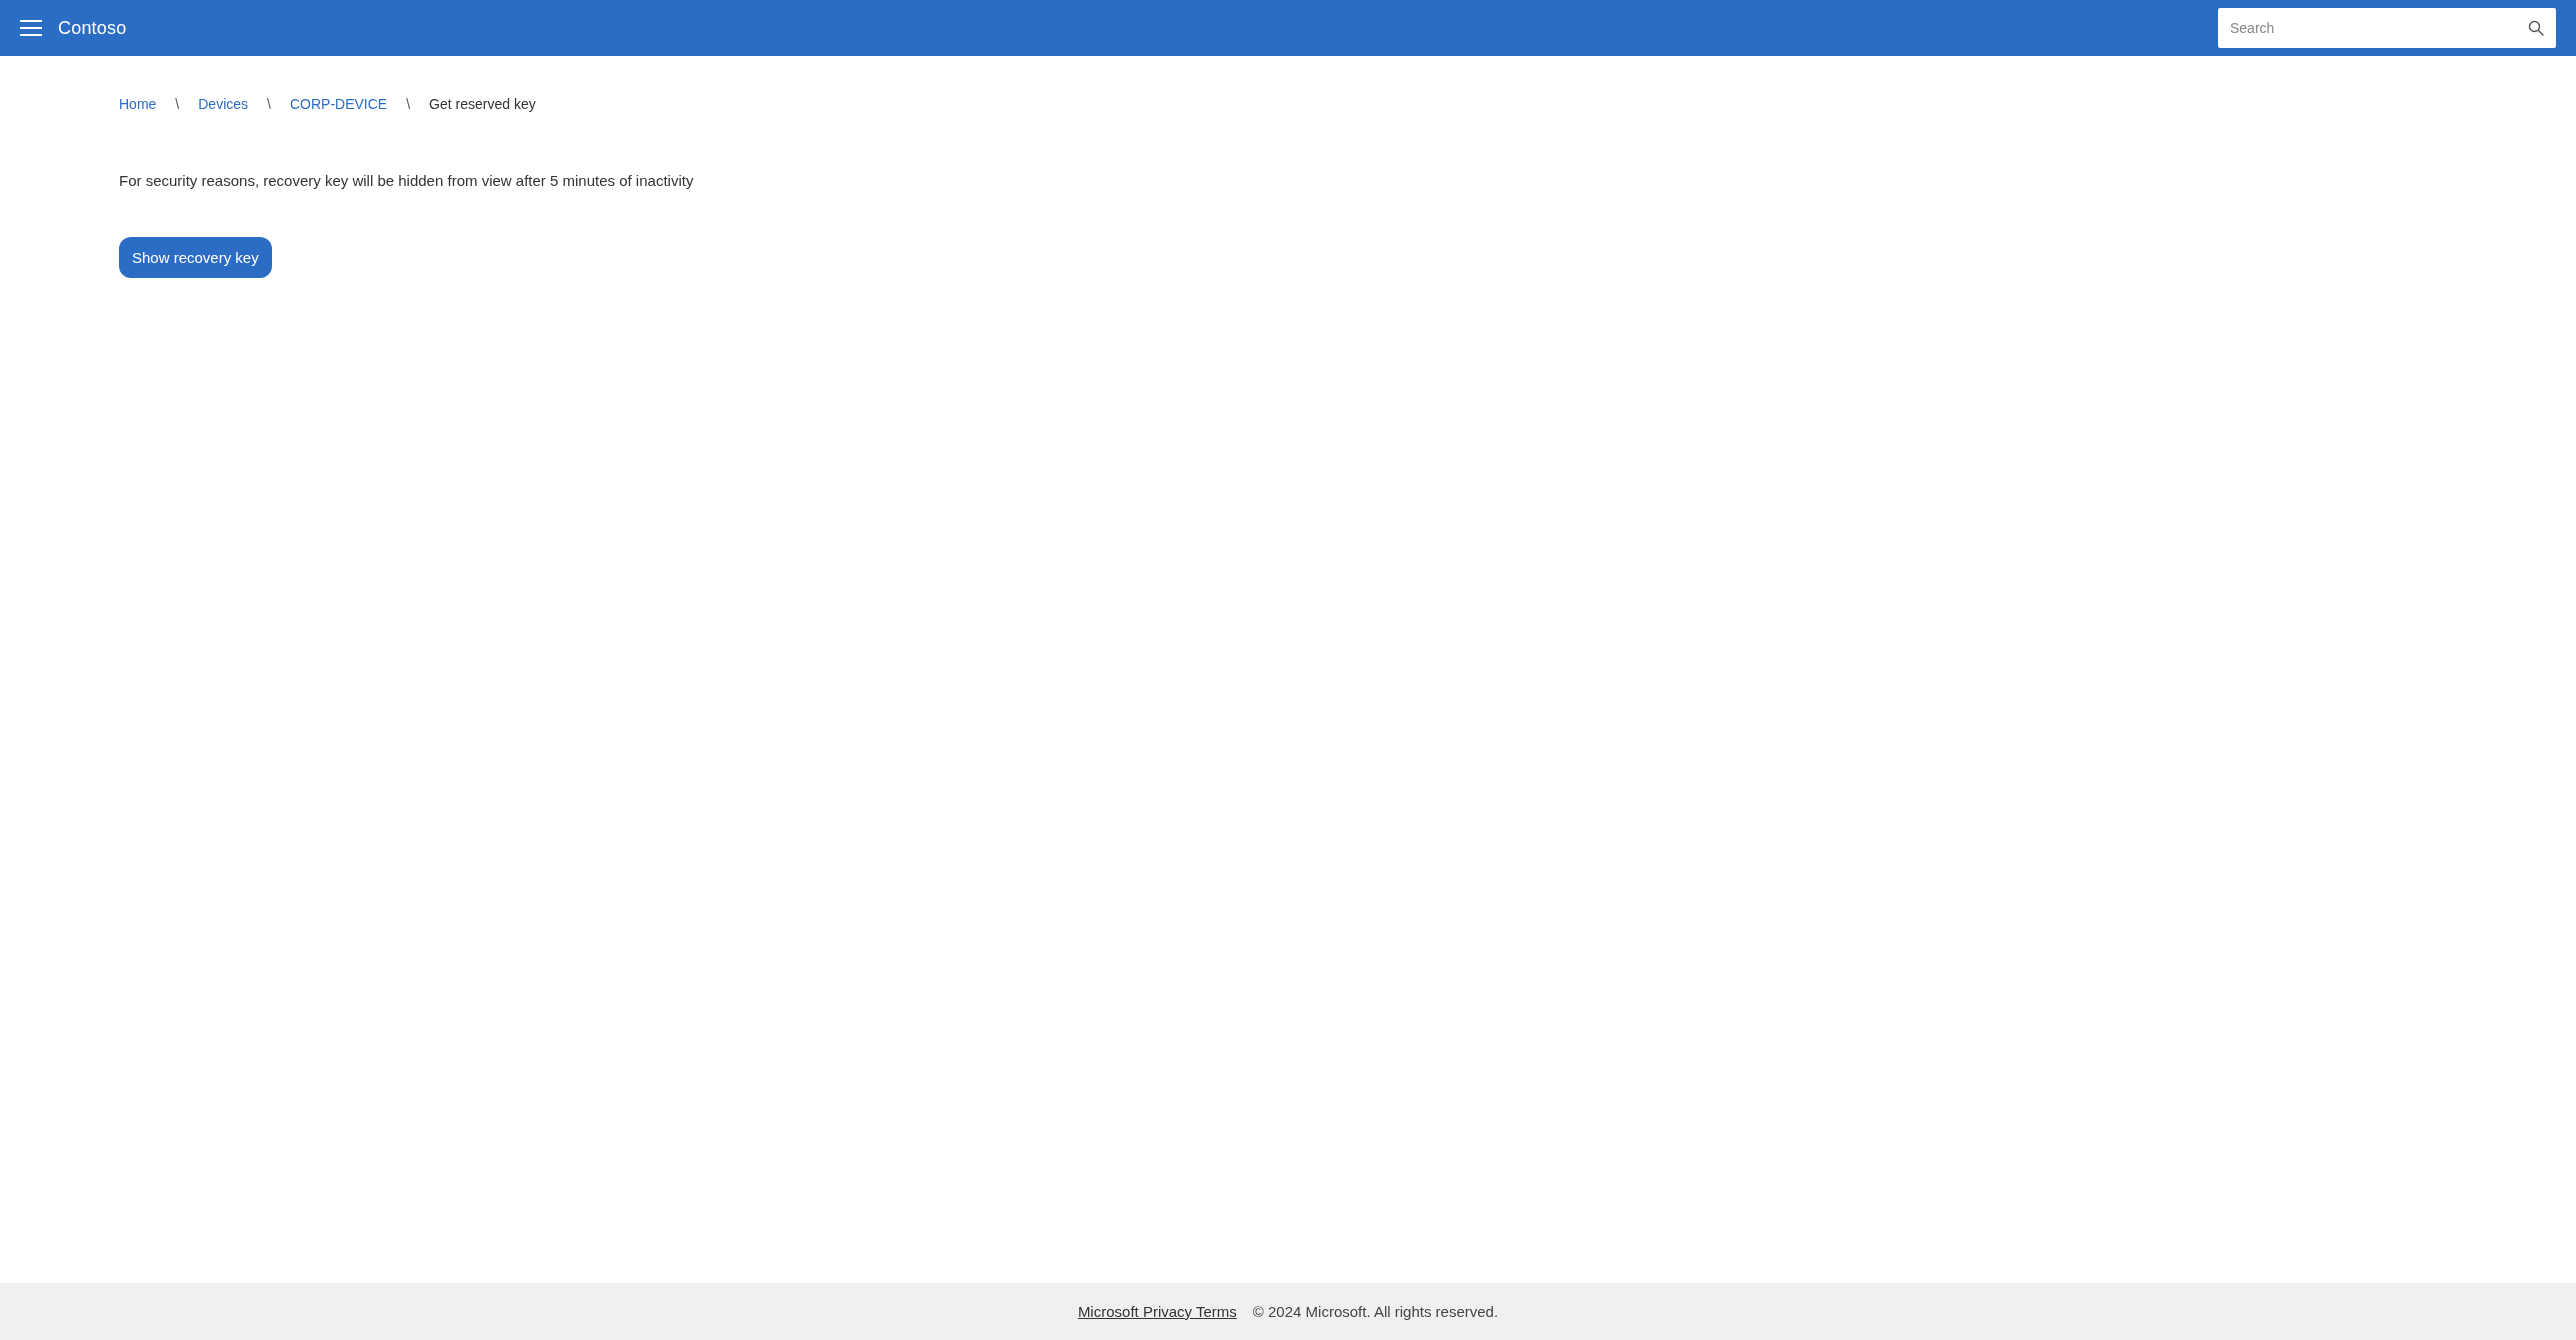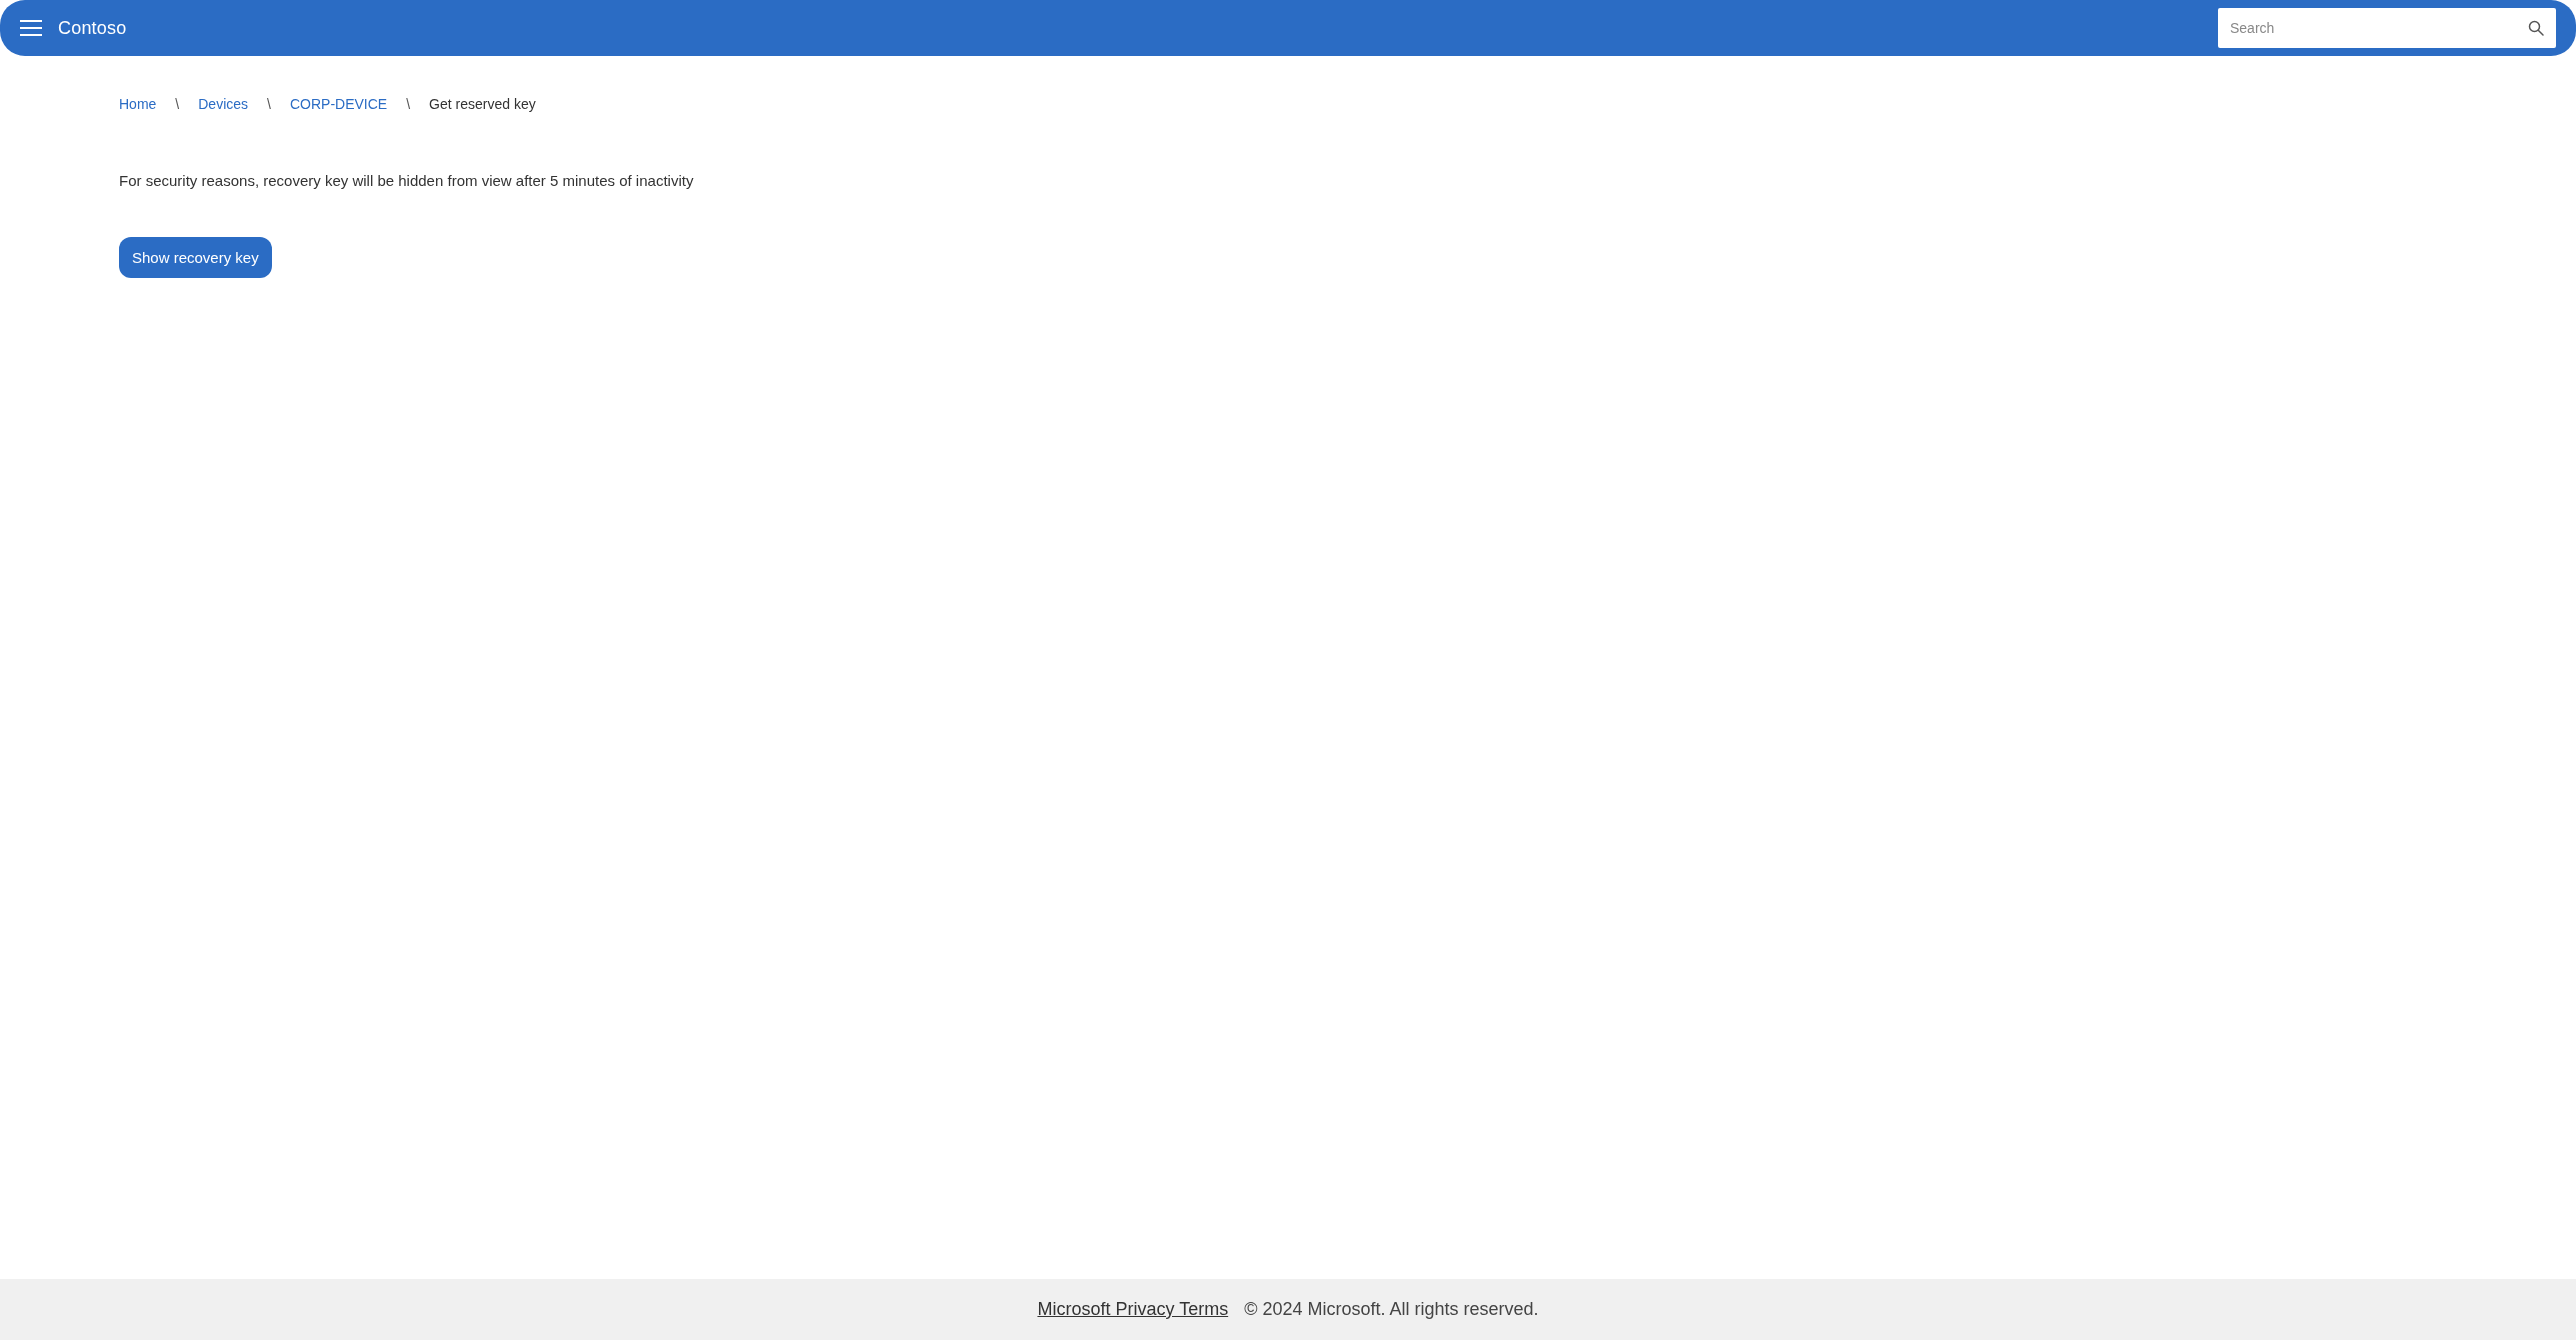--- a/index.html
+++ b/index.html
@@ -18,21 +18,20 @@
 
     
     .header {
       background-color: #2b6cc4;
       display: flex;
       align-items: center;
       justify-content: space-between;
       padding: 0 20px;
       height: 56px;
       flex-shrink: 0;
-      border-radius: 25px;
     }
 
     .header-left {
       display: flex;
       align-items: center;
       gap: 16px;
     }
 
     .hamburger-icon {
       display: flex;
@@ -181,21 +180,21 @@
     }
 
     
     .footer {
       background-color: #f0f0f0;
       padding: 20px;
       display: flex;
       align-items: center;
       justify-content: center;
       gap: 16px;
-      font-size: 18px;
+      font-size: 15px;
       color: #444;
       flex-shrink: 0;
     }
 
     .footer-link {
       color: #333;
       text-decoration: underline;
       cursor: pointer;
     }
   </style>

